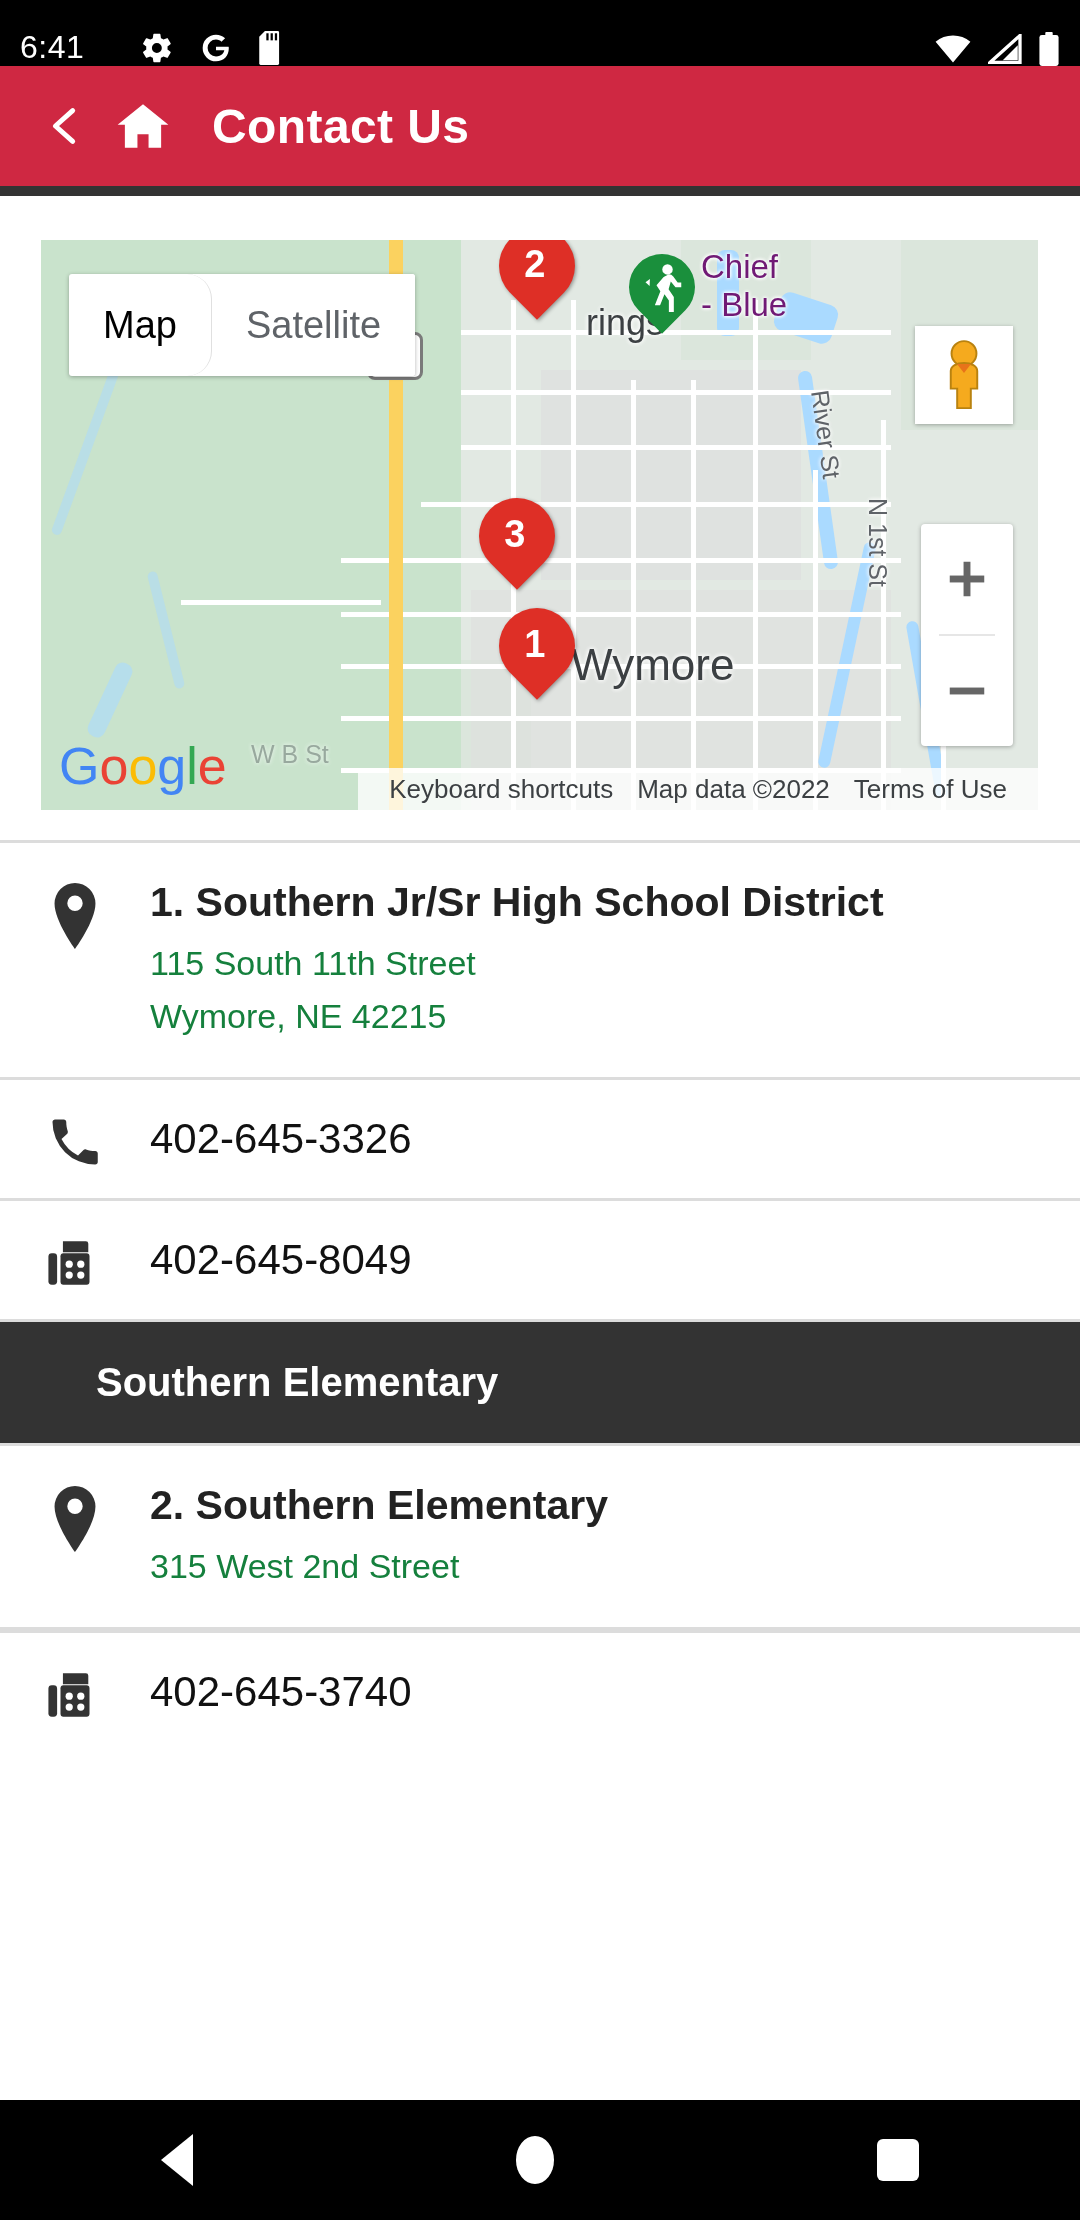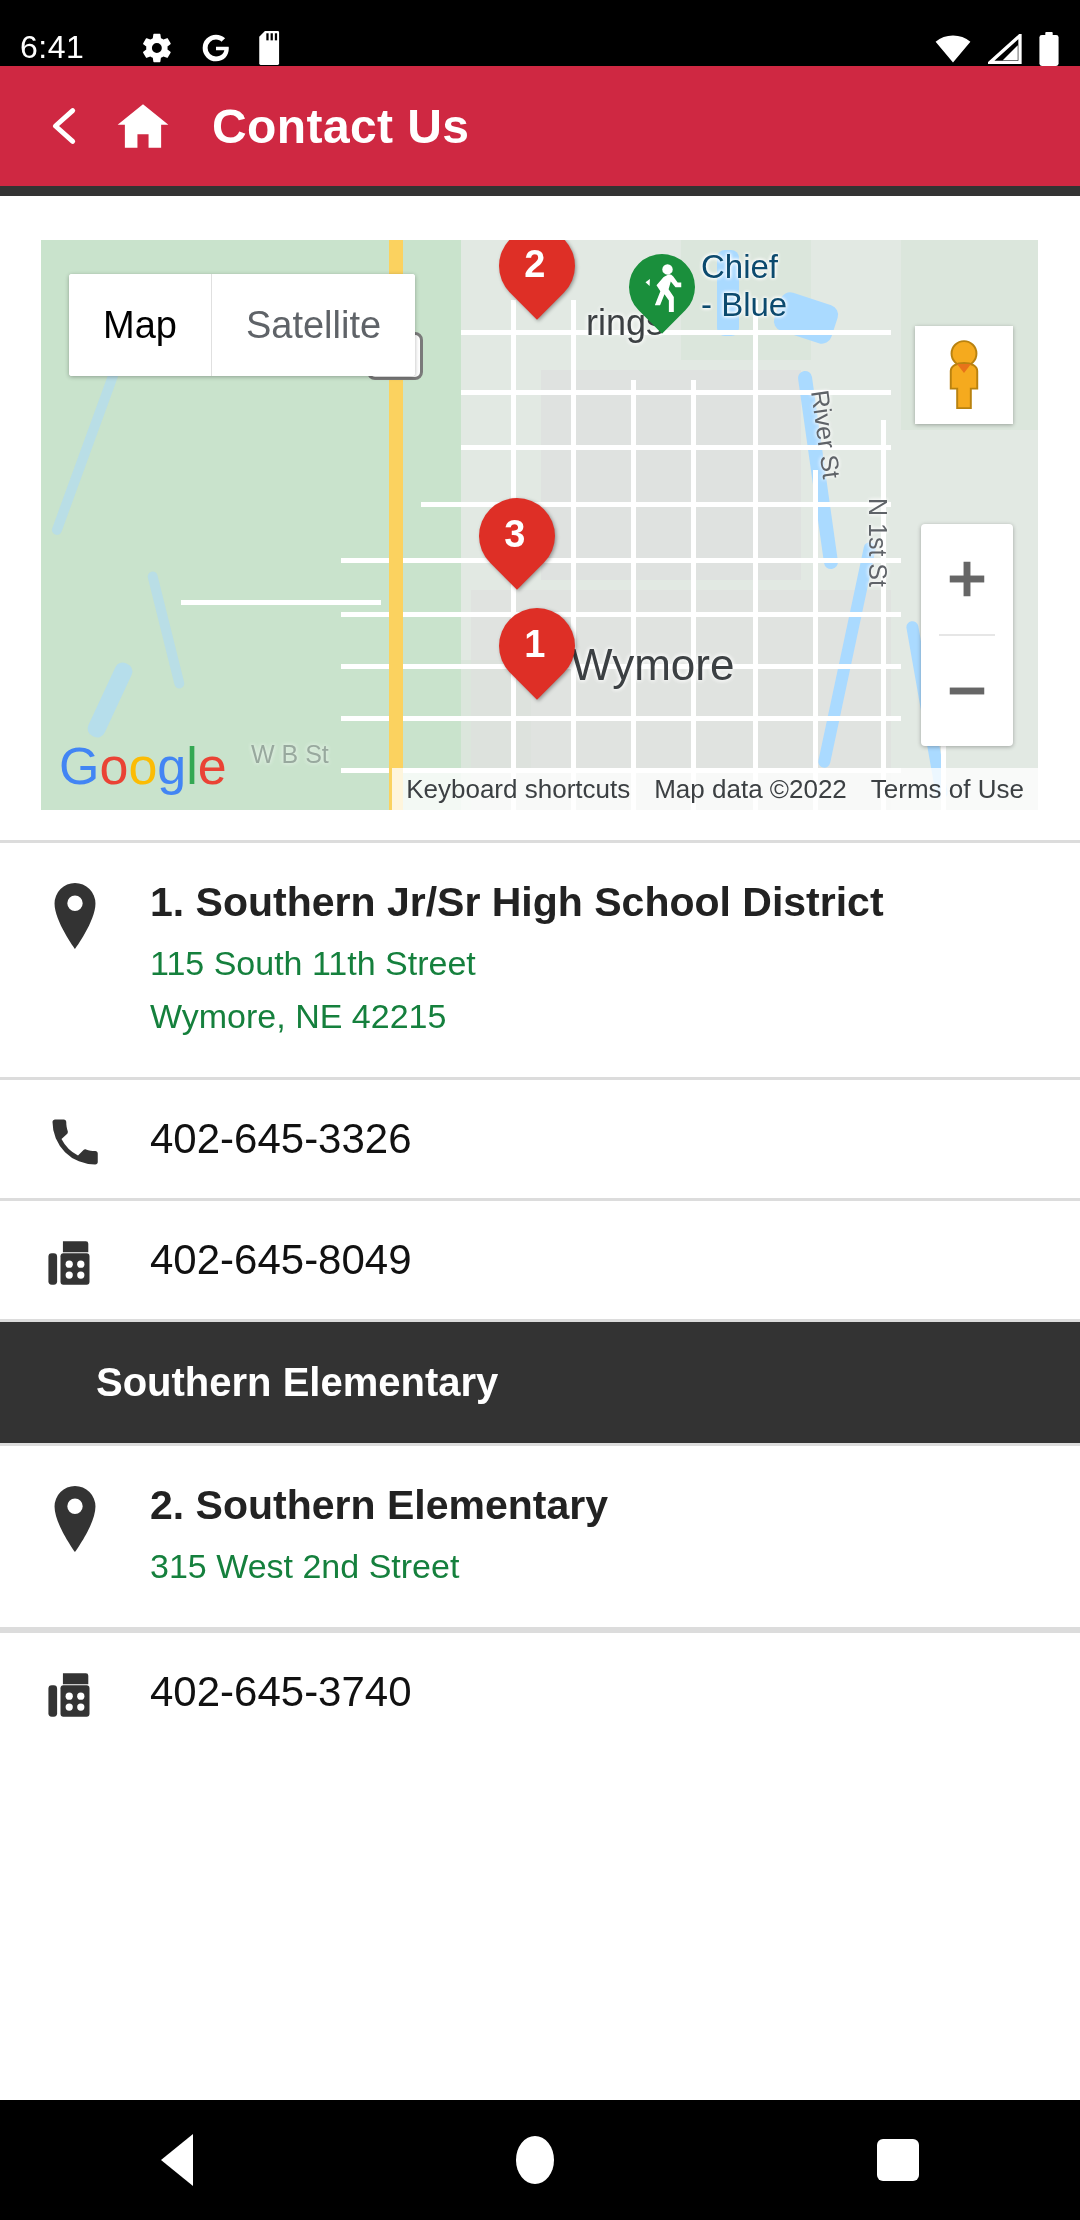--- a/index.html
+++ b/index.html
@@ -45,38 +45,38 @@
   
   .maptype {
     position:absolute; left:28px; top:34px; display:flex;
     box-shadow:0 1px 4px rgba(0,0,0,.3); border-radius:3px; overflow:hidden;
     background:#fff; z-index:40;
   }
   .maptype div {
     padding:0 34px; height:102px; line-height:102px;
     font-size:38px; color:#5f6368; background:#fff;
   }
-  .maptype div.active { color:#000; font-weight:500; border-right:1px solid #e0e0e0;}
+  .maptype div.active { color:#000; font-weight:500; border-right:1px solid #e0e0e0;border-radius:25px;}
 
   
   .pin {
     position:absolute; width:76px; height:76px; background:#de2f26;
     border-radius:50% 50% 50% 0; transform:rotate(-45deg);
     box-shadow:0 2px 4px rgba(0,0,0,.35); z-index:30;
   }
   .pin span {
     display:block; transform:rotate(45deg); color:#fff;
     font-size:38px; font-weight:bold; text-align:center; line-height:70px;
   }
   .pin-green {
     position:absolute; width:66px; height:66px; background:#1a8f3c;
     border-radius:50% 50% 50% 0; transform:rotate(-45deg); z-index:30;
   }
   .trail-lbl {
-    position:absolute; color:#0c4a6e; font-size:33px; line-height:38px;
+    position:absolute; color:#701a75; font-size:33px; line-height:38px;
     text-shadow:0 0 4px #fff,0 0 4px #fff,0 0 3px #fff; z-index:29;
   }
   .place-lbl {
     position:absolute; color:#3c4043; font-size:36px; z-index:25;
     text-shadow:0 0 5px #fff,0 0 5px #fff;
   }
   .st-lbl {
     position:absolute; color:#5f6368; font-size:25px; z-index:25;
     text-shadow:0 0 4px #fff,0 0 4px #fff;
   }
@@ -98,21 +98,21 @@
     border-radius:4px; z-index:40;
   }
   .zoomctl div { height:110px; display:flex; align-items:center; justify-content:center; }
   .zoomctl .divline { height:2px; background:#e6e6e6; margin:0 18px; }
   
   .glogo { position:absolute; left:18px; bottom:14px; z-index:35; font-size:0; }
   .glogo b { font-size:52px; font-weight:500; font-family:"Liberation Sans", sans-serif; }
   .attrib {
     position:absolute; right:0; bottom:0; height:42px; z-index:36;
     background:rgba(255,255,255,.78); display:flex; align-items:center;
-    padding:0 2px; gap:0;
+    padding:0 19px; gap:0;
   }
   .attrib span { font-size:26px; color:#3c4043; padding:0 12px; }
 
   
   .divider { height:3px; background:#dcdcdc; }
   .row { display:flex; padding:34px 0 34px 0; background:#fff; }
   .row-ico { width:150px; display:flex; justify-content:center; padding-top:6px; }
   .row-body { flex:1; padding-right:40px; }
   .loc-title { font-size:41px; color:#222; font-weight:bold; line-height:50px; }
   .loc-addr  { font-size:34px; color:#15803d; line-height:53px; margin-top:10px; }

